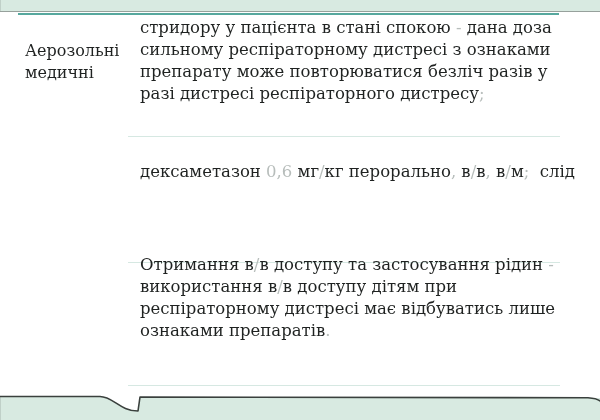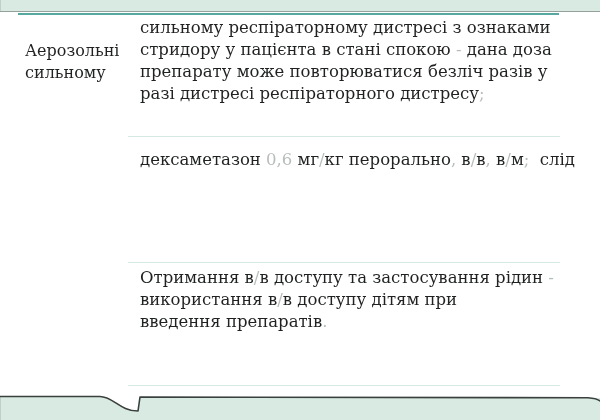--- a/index.html
+++ b/index.html
@@ -30,58 +30,59 @@
     font-size:16px;line-height:22px;color:var(--ink,#1f2221);
     white-space:nowrap;
     margin-top:38px;
   }
   .entry{
     position:absolute;left:140px;
     font-size:16.5px;line-height:22px;color:var(--ink,#1f2221);
     white-space:nowrap;
   }
   #entry-1{top:17px}
-  #entry-2{top:149px}
-  #entry-3{top:267px}
+  #entry-2{top:161px}
+  #entry-3{top:254px}
   .muted{color:var(--muted,#b7bdbb);}
   .tail-svg{position:absolute;left:0;top:388px;width:600px;height:32px;display:block;}
 </style>
 </head>
 <body>
 
 <div class="page" style="--bg: #d8eae1; --bubble: #ffffff; --accent: #57a89e; --divider: #d6e8e2; --ink: #1f2221; --muted: #b7bdbb; --outline: #3a403d;">
 
   <div class="bubble"></div>
 
   <div class="top-rule"></div>
 
   <div class="cell-header">
       <div><span>Аерозольні</span></div>
-      <div><span>сильному</span></div>
+      <div><span>медичні</span></div>
     </div>
 
   <div class="entry" id="entry-1">
+      <div><span>стридору у пацієнта в стані спокою </span><span class="muted">-</span><span> дана доза</span></div>
       <div><span>сильному респіраторному дистресі з ознаками</span></div>
-      <div><span>стридору у пацієнта в стані спокою </span><span class="muted">-</span><span> дана доза</span></div>
       <div><span>препарату може повторюватися безліч разів у</span></div>
       <div><span>разі дистресі респіраторного дистресу</span><span class="muted">;</span></div>
     </div>
 
   <div class="divider" id="divider-1"></div>
 
   <div class="entry" id="entry-2">
       <div><span>дексаметазон </span><span class="muted">0,6</span><span> мг</span><span class="muted">/</span><span>кг перорально</span><span class="muted">,</span><span> в</span><span class="muted">/</span><span>в</span><span class="muted">,</span><span> в</span><span class="muted">/</span><span>м</span><span class="muted">;</span><span>&nbsp; слід</span></div>
     </div>
 
   <div class="divider" id="divider-2"></div>
 
   <div class="entry" id="entry-3">
       <div><span>Отримання в</span><span class="muted">/</span><span>в доступу та застосування рідин </span><span class="muted">-</span></div>
       <div><span>використання в</span><span class="muted">/</span><span>в доступу дітям при</span></div>
-      <div><span>введення препаратів</span><span class="muted">.</span></div>
+      <div><span>респіраторному дистресі має відбуватись лише</span></div>
+      <div><span>ознаками препаратів</span><span class="muted">.</span></div>
     </div>
 
   <div class="divider" id="divider-3"></div>
 
   <svg class="tail-svg" viewBox="0 0 600 32" aria-hidden="true">
 
     <path d="M0 0 L600 0 L600 10 L140 9 L138 23 C120 23 113 8.5 100 8.5 L0 8.5 Z" stroke="none" fill="#ffffff"></path>
 
     <path d="M0 8.5 L100 8.5 C113 8.5 120 23 138 23 L140 9 L588 9.8 C594 10.2 598 11.3 600 13" fill="none" stroke-width="1.6" stroke-linejoin="round" stroke-linecap="round" stroke="#3a403d"></path>
   </svg>

